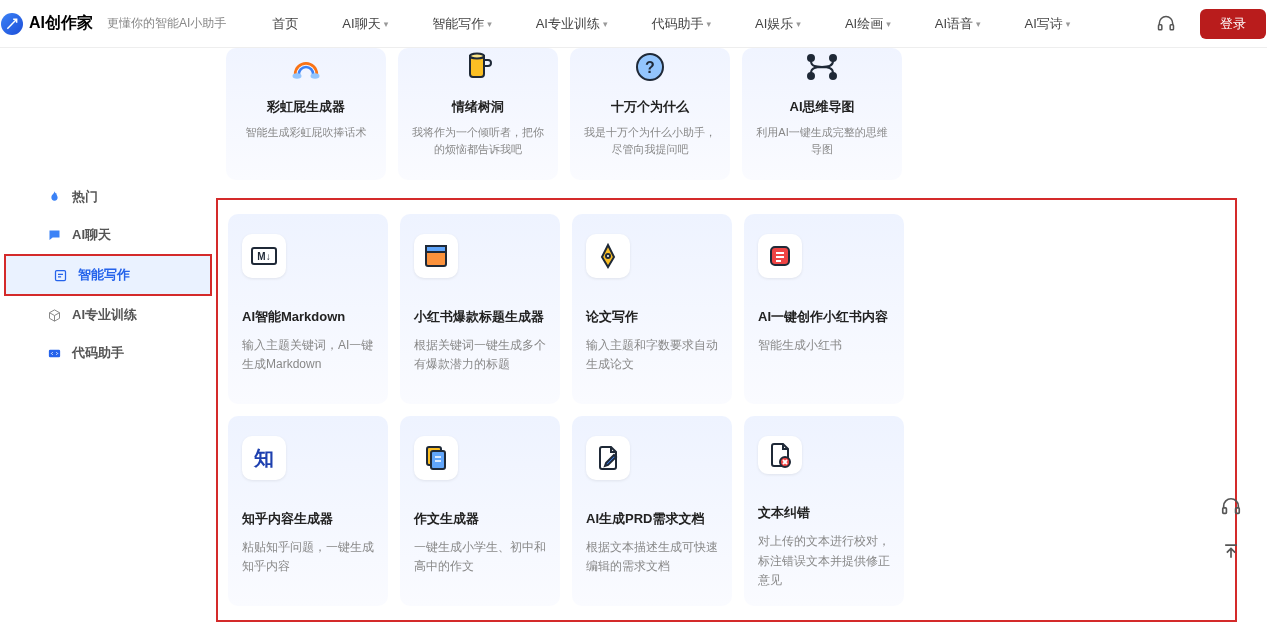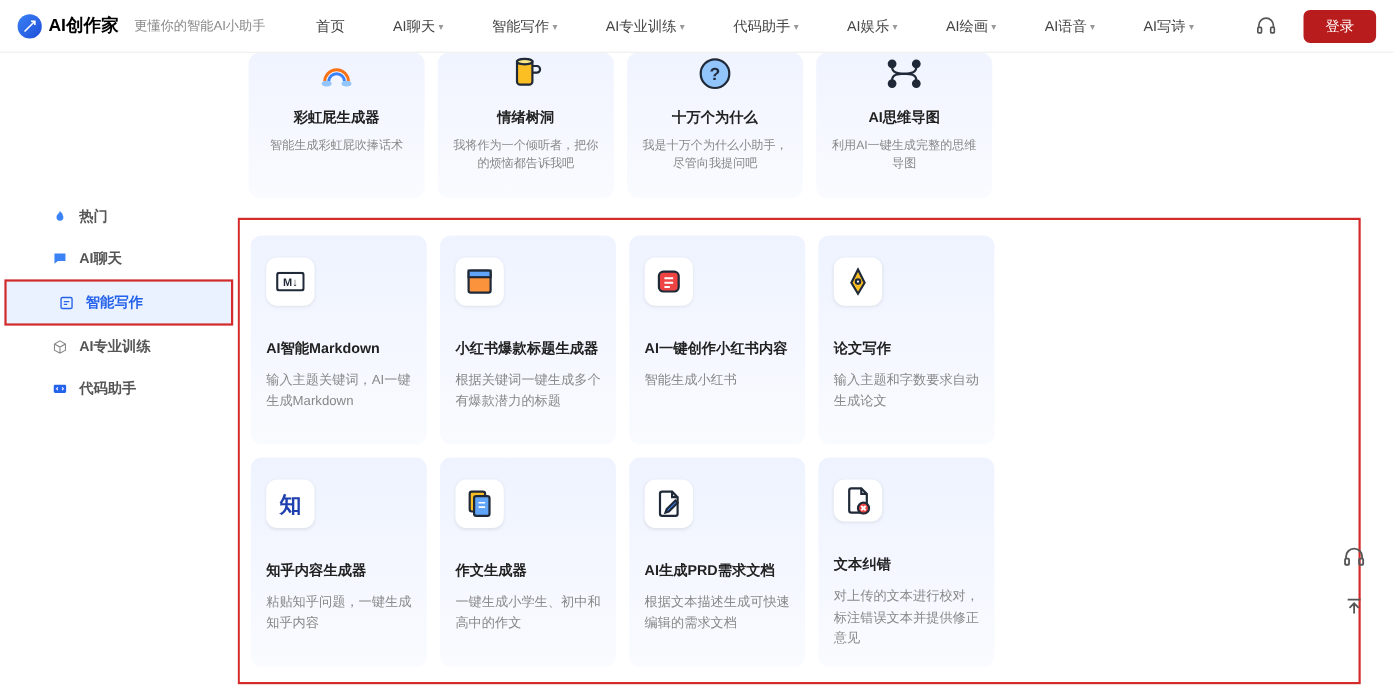--- a/index.html
+++ b/index.html
@@ -1,17 +1,17 @@
 <!DOCTYPE html>
 <html><head>
 <meta charset="utf-8">
 <style>
 * { margin: 0; padding: 0; box-sizing: border-box; }
 body { font-family: -apple-system, "PingFang SC", "Microsoft YaHei", sans-serif; background: #fff; width: 1267px; height: 625px; overflow: hidden; position: relative; }
-.topbar { height: 48px; border-bottom: 1px solid #eee; display: flex; align-items: center; padding: 0 16px; gap: 8px; }
+.topbar { height: 48px; border-bottom: 1px solid #eee; display: flex; align-items: center; padding: 0 1px; gap: 8px; }
 .logo { display: flex; align-items: center; gap: 6px; }
 .logo-icon { width: 22px; height: 22px; background: linear-gradient(135deg,#3b82f6,#1d4ed8); border-radius: 50%; display: flex; align-items: center; justify-content: center; color: #fff; font-size: 11px; font-weight: bold; }
 .logo-text { font-weight: 700; font-size: 16px; }
 .tagline { font-size: 12px; color: #888; margin-left: 6px; margin-right: 24px; }
 .nav { display: flex; gap: 16px; flex: 1; }
 .nav-item { font-size: 13px; color: #444; padding: 6px 14px; cursor: pointer; display: flex; align-items: center; gap: 3px; }
 .chev { font-size: 9px; color: #999; }
 .headset { width: 20px; height: 20px; margin: 0 16px; }
 .login-btn { background: #b91c1c; color: #fff; border: none; border-radius: 6px; padding: 6px 20px; font-size: 13px; cursor: pointer; }
 .main { display: flex; height: calc(100% - 48px); }
@@ -208,37 +208,37 @@
               <svg width="24" height="24" viewBox="0 0 24 24">
                 <rect x="2" y="2" width="20" height="20" rx="2" fill="#fb923c" stroke="#1f2937" stroke-width="2"></rect>
                 <rect x="2" y="2" width="20" height="6" fill="#60a5fa" stroke="#1f2937" stroke-width="2"></rect>
               </svg>
             </div>
           <div class="t">小红书爆款标题生成器</div>
           <div class="d">根据关键词一键生成多个有爆款潜力的标题</div>
         </div>
         <div class="card-main">
           <div class="ic">
+              <svg width="24" height="26" viewBox="0 0 24 26" stroke="#1f2937" stroke-width="2" fill="#fbbf24">
+                <path d="M12 2 L18 14 L12 24 L6 14 Z"></path>
+                <circle cx="12" cy="13" r="2" fill="#fff"></circle>
+              </svg>
+            </div>
+          <div class="t">论文写作</div>
+          <div class="d">输入主题和字数要求自动生成论文</div>
+        </div>
+        <div class="card-main">
+          <div class="ic">
               <svg width="24" height="24" viewBox="0 0 24 24">
                 <rect x="3" y="3" width="18" height="18" rx="4" fill="#ef4444" stroke="#1f2937" stroke-width="2"></rect>
                 <path d="M8 9h8M8 13h8M8 17h5" stroke="#fff" stroke-width="1.8"></path>
               </svg>
             </div>
           <div class="t">AI一键创作小红书内容</div>
           <div class="d">智能生成小红书</div>
-        </div>
-        <div class="card-main">
-          <div class="ic">
-              <svg width="24" height="26" viewBox="0 0 24 26" stroke="#1f2937" stroke-width="2" fill="#fbbf24">
-                <path d="M12 2 L18 14 L12 24 L6 14 Z"></path>
-                <circle cx="12" cy="13" r="2" fill="#fff"></circle>
-              </svg>
-            </div>
-          <div class="t">论文写作</div>
-          <div class="d">输入主题和字数要求自动生成论文</div>
         </div>
         <div class="card-main">
           <div class="ic">
               <svg width="26" height="26" viewBox="0 0 26 26">
                 <text x="13" y="20" text-anchor="middle" font-size="20" font-weight="bold" fill="#1e40af">知</text>
               </svg>
             </div>
           <div class="t">知乎内容生成器</div>
           <div class="d">粘贴知乎问题，一键生成知乎内容</div>
         </div>

